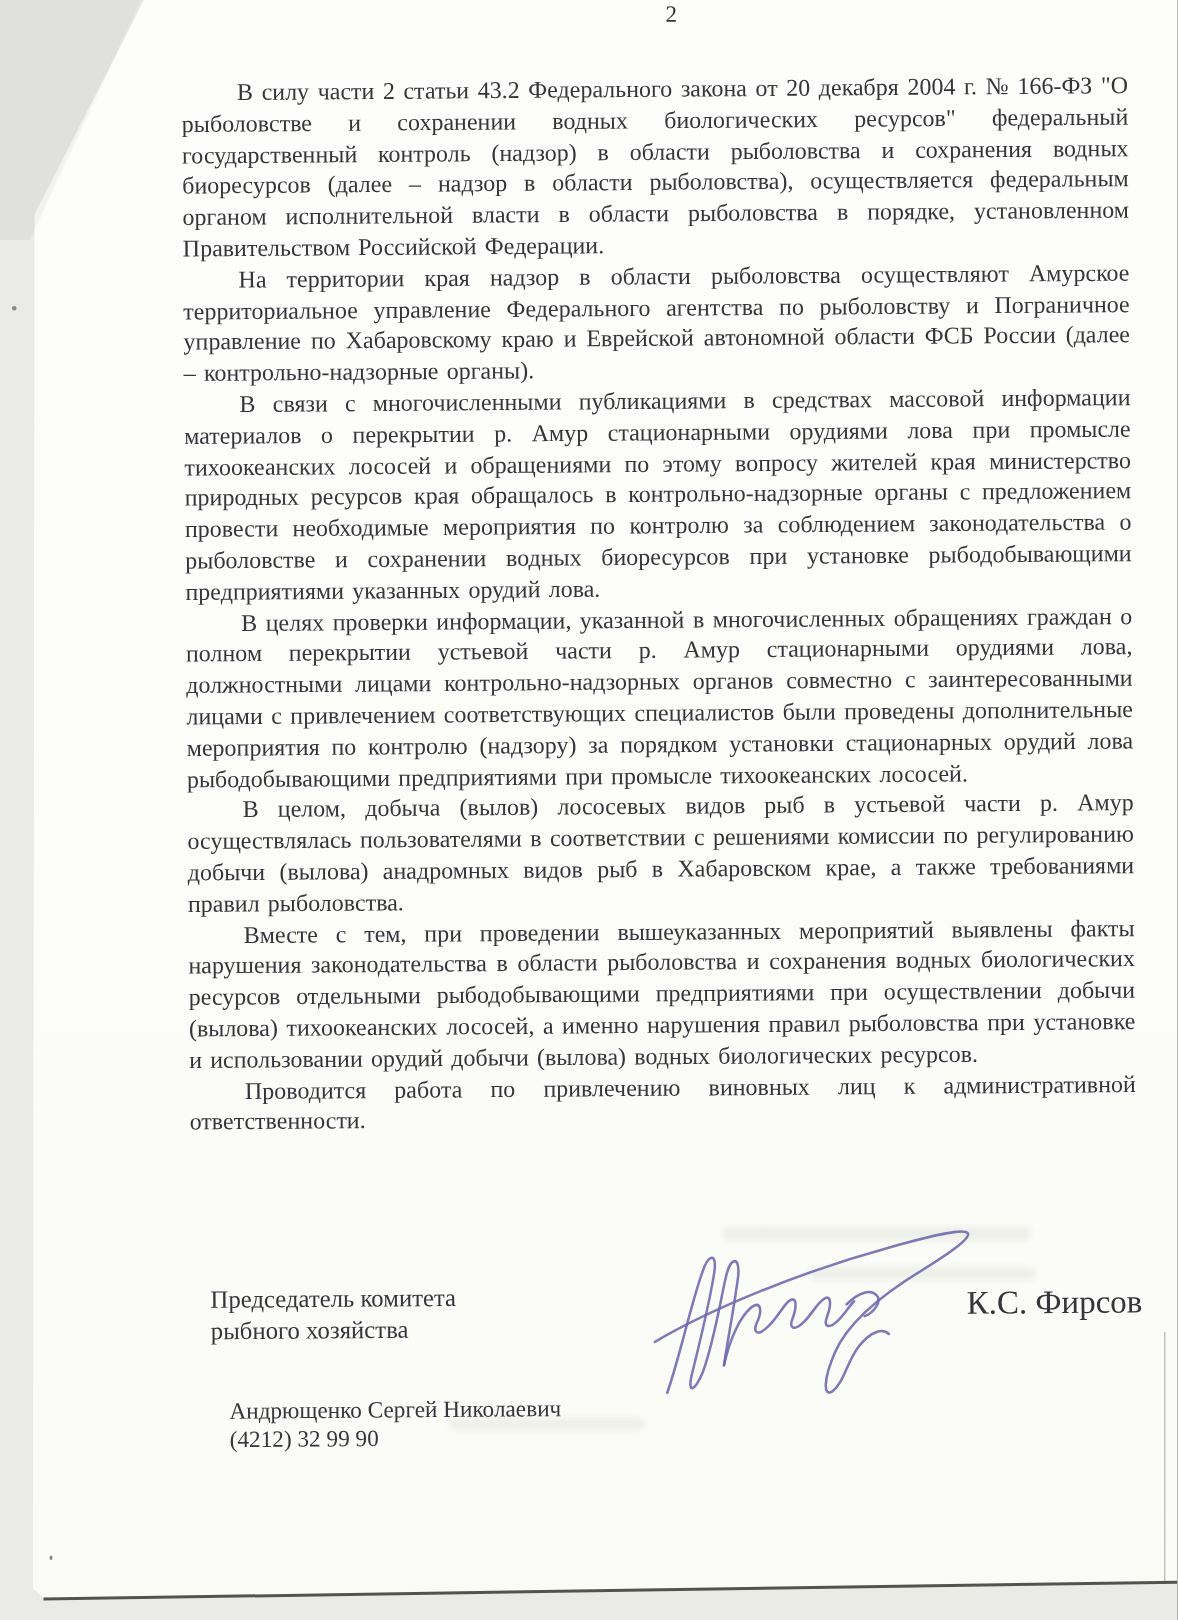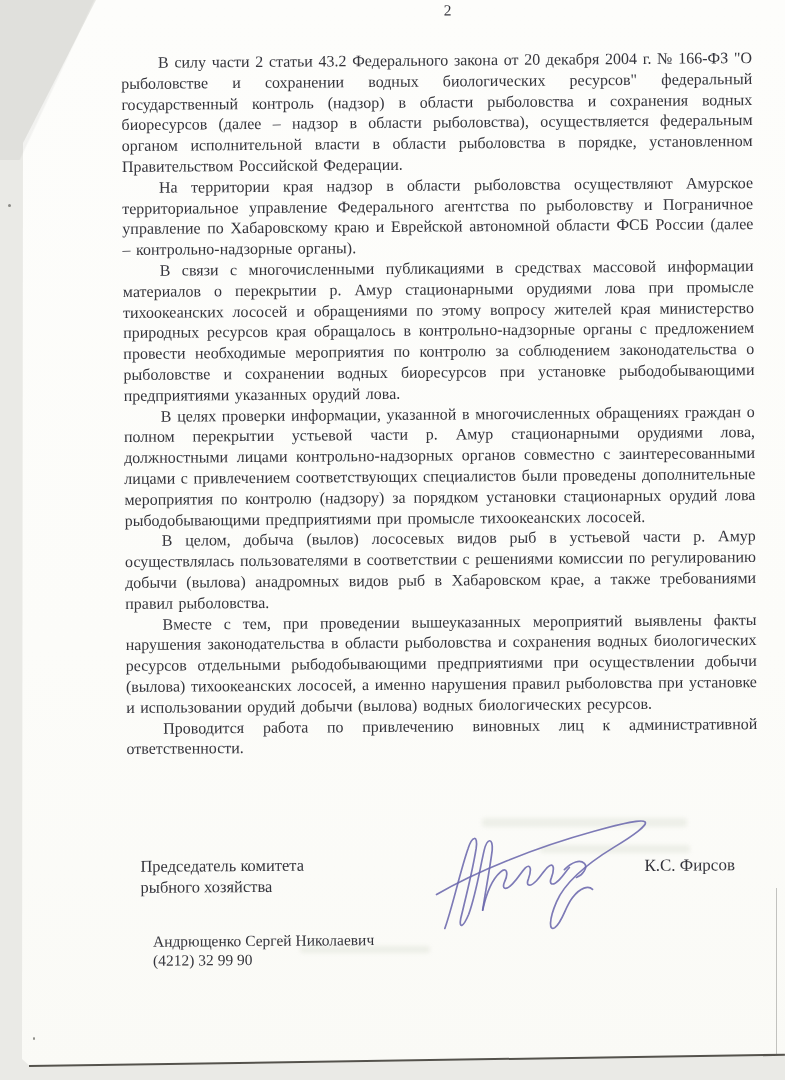--- a/index.html
+++ b/index.html
@@ -29,21 +29,21 @@
     position:absolute;inset:0;color:var(--ink);
     transform:rotate(-0.45deg);transform-origin:120px 60px;
   }
   .page-number{position:absolute;left:444px;top:4px;font-size:15.5px;}
   .body-text{
     position:absolute;left:121px;top:53px;width:631px;
     font-size:16px;line-height:20.8px;text-align:justify;
   }
   .body-text p{margin:0;text-indent:37px;word-spacing:1.5px;}
   .sig-title{position:absolute;left:134px;top:856px;font-size:16.5px;line-height:21px;}
-  .sig-name{position:absolute;left:638px;top:860px;font-size:17px;}
+  .sig-name{position:absolute;left:638px;top:860px;font-size:22px;}
   .signature-svg{position:absolute;left:408px;top:812px;width:260px;height:132px;}
   .signature-svg path{
     fill:none;stroke:var(--signature_ink);stroke-width:1.7;
     stroke-linecap:round;stroke-linejoin:round;opacity:.88;
   }
   .footer{position:absolute;left:146px;top:932px;font-size:15.5px;line-height:19px;}
   .paper-bottom-edge{
     position:absolute;left:29px;top:1065px;width:756px;height:2px;
     background:var(--paper_edge);transform:rotate(-0.85deg);transform-origin:left center;
   }

